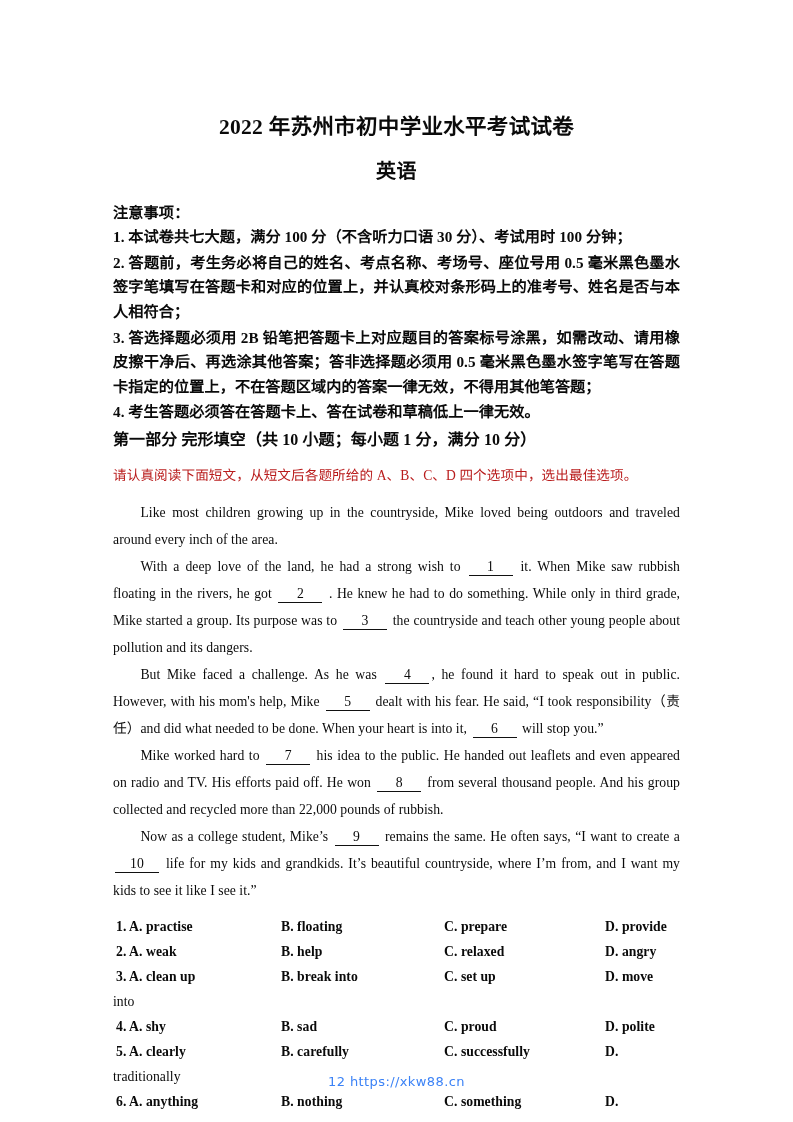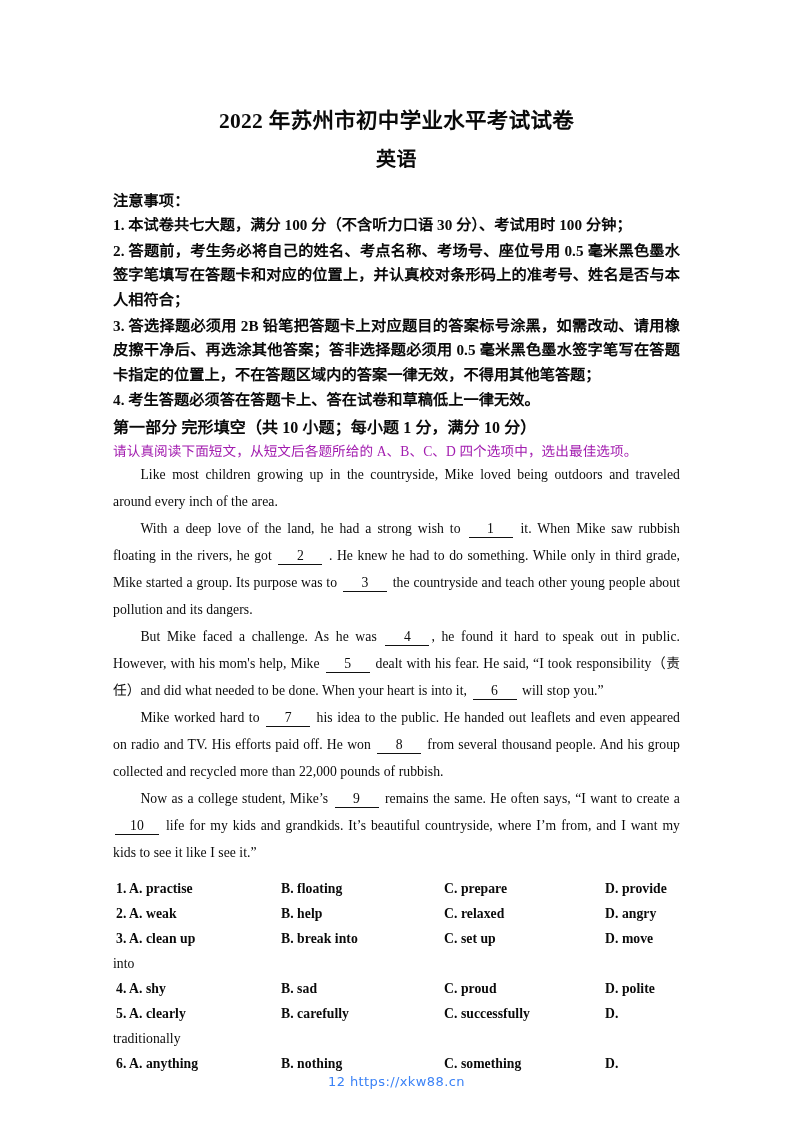--- a/index.html
+++ b/index.html
@@ -25,21 +25,21 @@
     width: 567px;
   }
 
   
   .doc-title {
     text-align: center;
     font-weight: bold;
     font-size: 21.5px;
     line-height: 1.28;
     letter-spacing: 0.3px;
-    margin: 10px;
+    margin: 16px;
     padding-top: 98px;
   }
   .doc-subtitle {
     text-align: center;
     font-weight: bold;
     font-size: 20px;
     line-height: 1.3;
     margin: 3px 0 9px 0;
     letter-spacing: 0.5px;
   }
@@ -66,28 +66,28 @@
   .section-heading {
     font-weight: bold;
     font-size: 16px;
     line-height: 1.6;
     margin-top: 2px;
     letter-spacing: 0.1px;
   }
   .section-instruction {
     font-size: 13.6px;
     line-height: 1.6;
-    color: #a21caf;
-    margin-top: 0;
+    color: #b91c1c;
+    margin-top: 12px;
     letter-spacing: 0.1px;
   }
 
   
   .passage {
-    margin-top: 0;
+    margin-top: 14px;
   }
   .passage p {
     margin: 0;
     font-size: 13.7px;
     line-height: 1.97;
     text-align: justify;
     text-indent: 2.0em;
     letter-spacing: 0.05px;
   }
   .blank {

